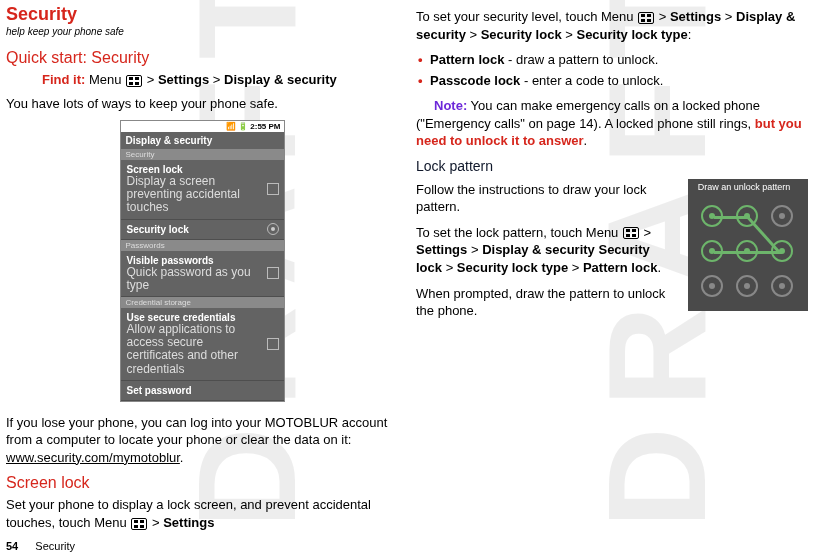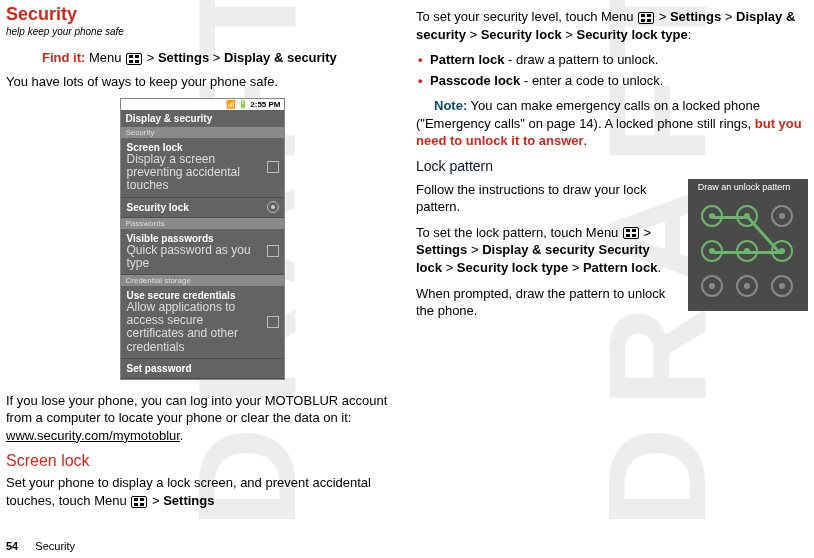--- a/index.html
+++ b/index.html
@@ -111,21 +111,21 @@
   .row .marker.circle::after{
     content:""; position:absolute; top:3px; left:3px; width:4px; height:4px;
     border-radius:50%; background:#ccc;
   }
   ul.bullets { list-style: none; margin: 4px 0 8px 0; }
   ul.bullets li { position: relative; padding-left: 14px; margin: 3px 0; line-height:1.35; }
   ul.bullets li::before {
     content: "•"; position: absolute; left: 2px; top: 0;
     color: #d6261c; font-weight: bold;
   }
-  .note-lbl { color: #0c4a6e; font-weight: bold; padding-left: 18px; }
+  .note-lbl { color: #6d28d9; font-weight: bold; padding-left: 18px; }
   .unlock-highlight { color: #d6261c; font-weight: bold; }
   .lock-wrap { overflow: hidden; }
   .pattern-box {
     float: right;
     width: 120px; height: 132px;
     background: #4a4a4a;
     margin: 2px 0 4px 10px;
     position: relative;
   }
   .pattern-title {
@@ -162,20 +162,21 @@
 
 <div class="watermark1">DRAFT</div>
 <div class="watermark2">DRAFT</div>
 
 <div class="cols">
 
   <div class="col">
     <h1 class="security-title">Security</h1>
     <div class="tagline">help keep your phone safe</div>
 
+    <h2 class="sub">Quick start: Security</h2>
 
     <p class="findit">
       <span class="lbl">Find it:</span>
       <span>Menu</span>
       <span class="menu-icon"></span>
       &gt; <span class="bold">Settings</span>
       &gt; <span class="bold">Display &amp; security</span>
     </p>
 
     <p>You have lots of ways to keep your phone safe.</p>

